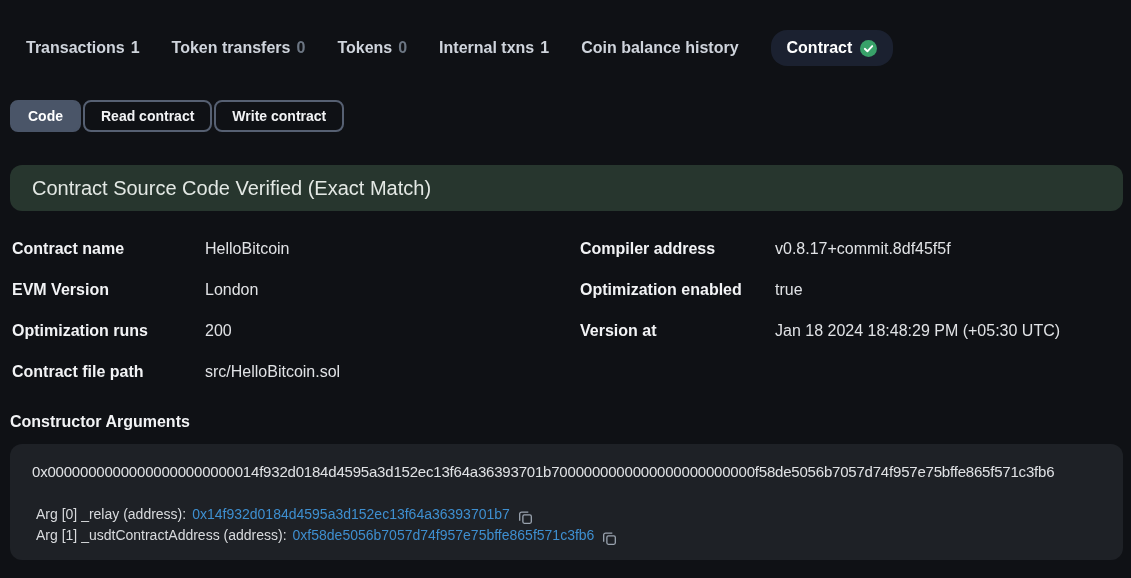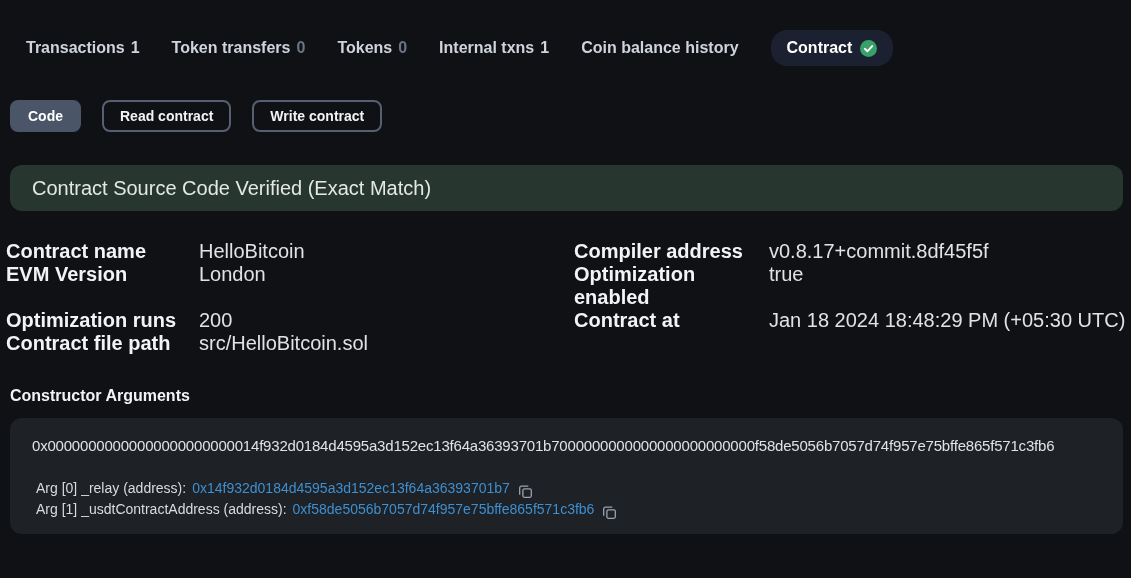--- a/index.html
+++ b/index.html
@@ -34,21 +34,21 @@
     border-radius: 16px;
     padding: 9px 16px;
     gap: 8px;
   }
   .check-badge { width: 17px; height: 17px; display: inline-block; vertical-align: middle; }
 
   
   .subtabs {
     display: flex; align-items: center;
     margin: 32px 0 0 10px;
-    gap: 21px;
+    gap: 2px;
   }
   .btn {
     height: 32px;
     display: inline-flex; align-items: center;
     padding: 0 16px;
     border-radius: 8px;
     font-size: 14px; font-weight: 700;
     color: #f2f3f5;
     cursor: pointer;
     border: 2px solid transparent;
@@ -65,24 +65,25 @@
     background: #27362e;
     border-radius: 12px;
     display: flex; align-items: center;
     padding-left: 22px;
     font-size: 20px;
     color: #e3e8e4;
   }
 
   
   .info-grid {
-    margin: 29px 0 0 6px;
+    margin: 29px 0 0 12px;
     display: grid;
     grid-template-columns: 193px 375px 195px auto;
-    font-size: 20px;
+    row-gap: 23px;
+    font-size: 16px;
     align-items: start;
   }
   .info-label { font-weight: 700; color: #f2f3f5; }
   .info-value { color: #e0e2e5; }
 
   
   .ctor-heading {
     margin: 32px 0 0 10px;
     font-size: 16px; font-weight: 700;
     color: #f2f3f5;
@@ -168,21 +169,21 @@
   <div class="info-label">Compiler address</div>
   <div class="info-value">v0.8.17+commit.8df45f5f</div>
 
   <div class="info-label">EVM Version</div>
   <div class="info-value">London</div>
   <div class="info-label">Optimization enabled</div>
   <div class="info-value">true</div>
 
   <div class="info-label">Optimization runs</div>
   <div class="info-value">200</div>
-  <div class="info-label">Contract at</div>
+  <div class="info-label">Version at</div>
   <div class="info-value">Jan 18 2024 18:48:29 PM (+05:30 UTC)</div>
 
   <div class="info-label">Contract file path</div>
   <div class="info-value">src/HelloBitcoin.sol</div>
   <div></div>
   <div></div>
 </div>
 
 <div class="ctor-heading">Constructor Arguments</div>
 

